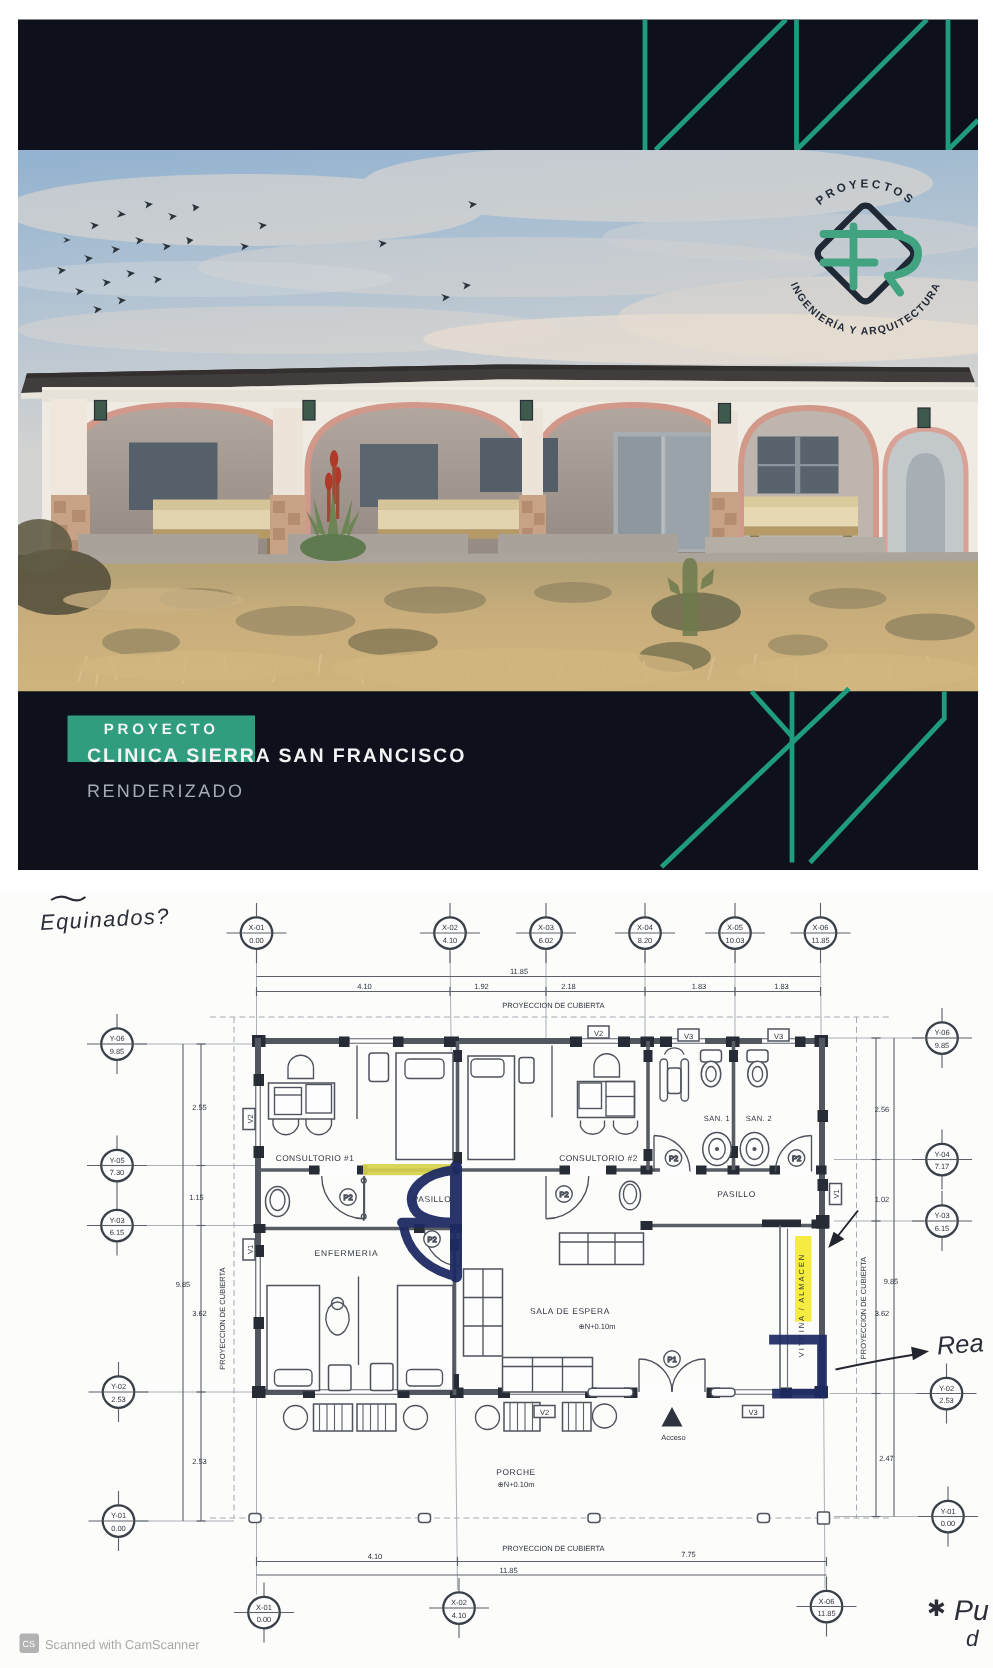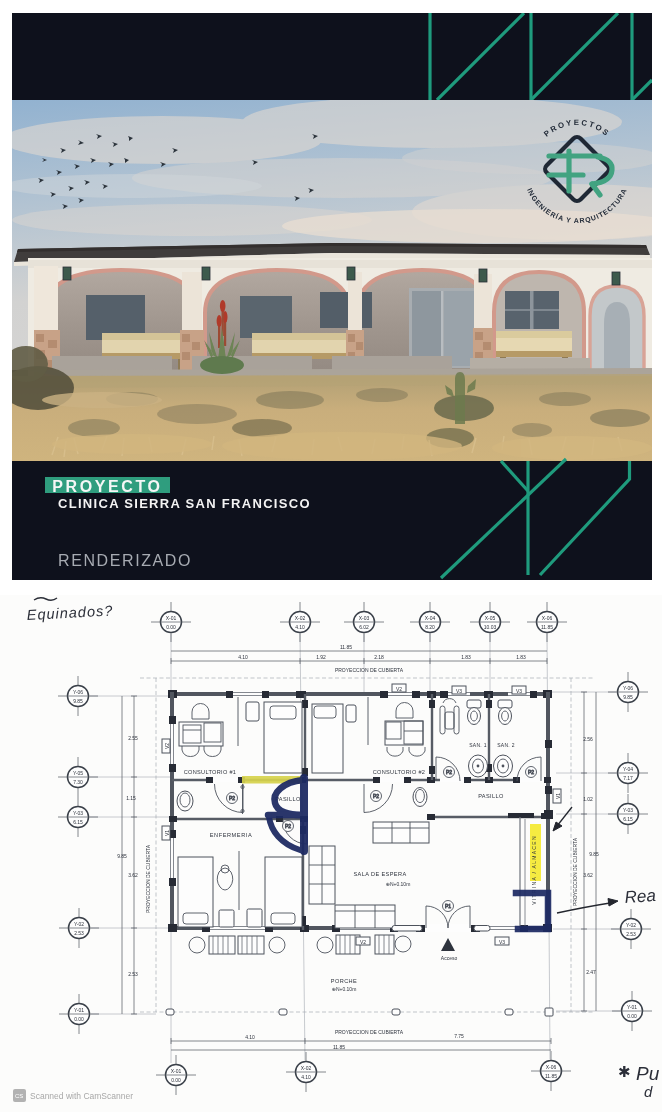--- a/index.html
+++ b/index.html
@@ -276,27 +276,27 @@
 
   <g stroke="#42a381" fill="none" stroke-width="5.2" stroke-linecap="round">
     <path d="M36 51 L87 51"></path>
     <path d="M56 46 L56 86"></path>
     <path d="M85 52 Q100 55 99 65 Q98 77 79 79"></path>
     <path d="M79 79 L87 90"></path>
     <path d="M36 70 L70 70"></path>
   </g>
 </svg>
 
-<div class="abs" style="left:45px;top:477px;width:125px;height:16px;background:#2f9d7e;
-     color:#f5f7f6;font-size:16px;font-weight:bold;letter-spacing:2.6px;
+<div class="abs" style="left:45px;top:477px;width:125px;height:31px;background:#2f9d7e;
+     color:#f5f7f6;font-size:10px;font-weight:bold;letter-spacing:2.6px;
      text-align:center;line-height:19px;">PROYECTO</div>
 
 <div class="abs" style="left:58px;top:496px;color:#f3f3f3;font-size:13px;font-weight:bold;letter-spacing:1.3px;">CLINICA SIERRA SAN FRANCISCO</div>
 
-<div class="abs" style="left:58px;top:552px;color:#a7abb2;font-size:16px;letter-spacing:1.6px;">RENDERIZADO</div>
+<div class="abs" style="left:58px;top:520px;color:#a7abb2;font-size:12px;letter-spacing:1.6px;">RENDERIZADO</div>
 
 <svg class="abs" style="left:0;top:595px;" width="662" height="517" viewBox="0 595 662 517" font-family="Liberation Sans, sans-serif">
 <rect x="0" y="595" width="662" height="517" fill="#fcfcfb"></rect>
 <style>
  .th{stroke:#5b6069;stroke-width:0.75;fill:none}
  .gl{stroke:#9aa0a8;stroke-width:0.55;fill:none}
  .dsh{stroke:#a6acb4;stroke-width:0.7;fill:none;stroke-dasharray:4 2.5}
  .wl{stroke:#51565f;stroke-width:4;fill:none}
  .wl2{stroke:#575c65;stroke-width:2.4;fill:none}
  .dk{fill:#272b35}

